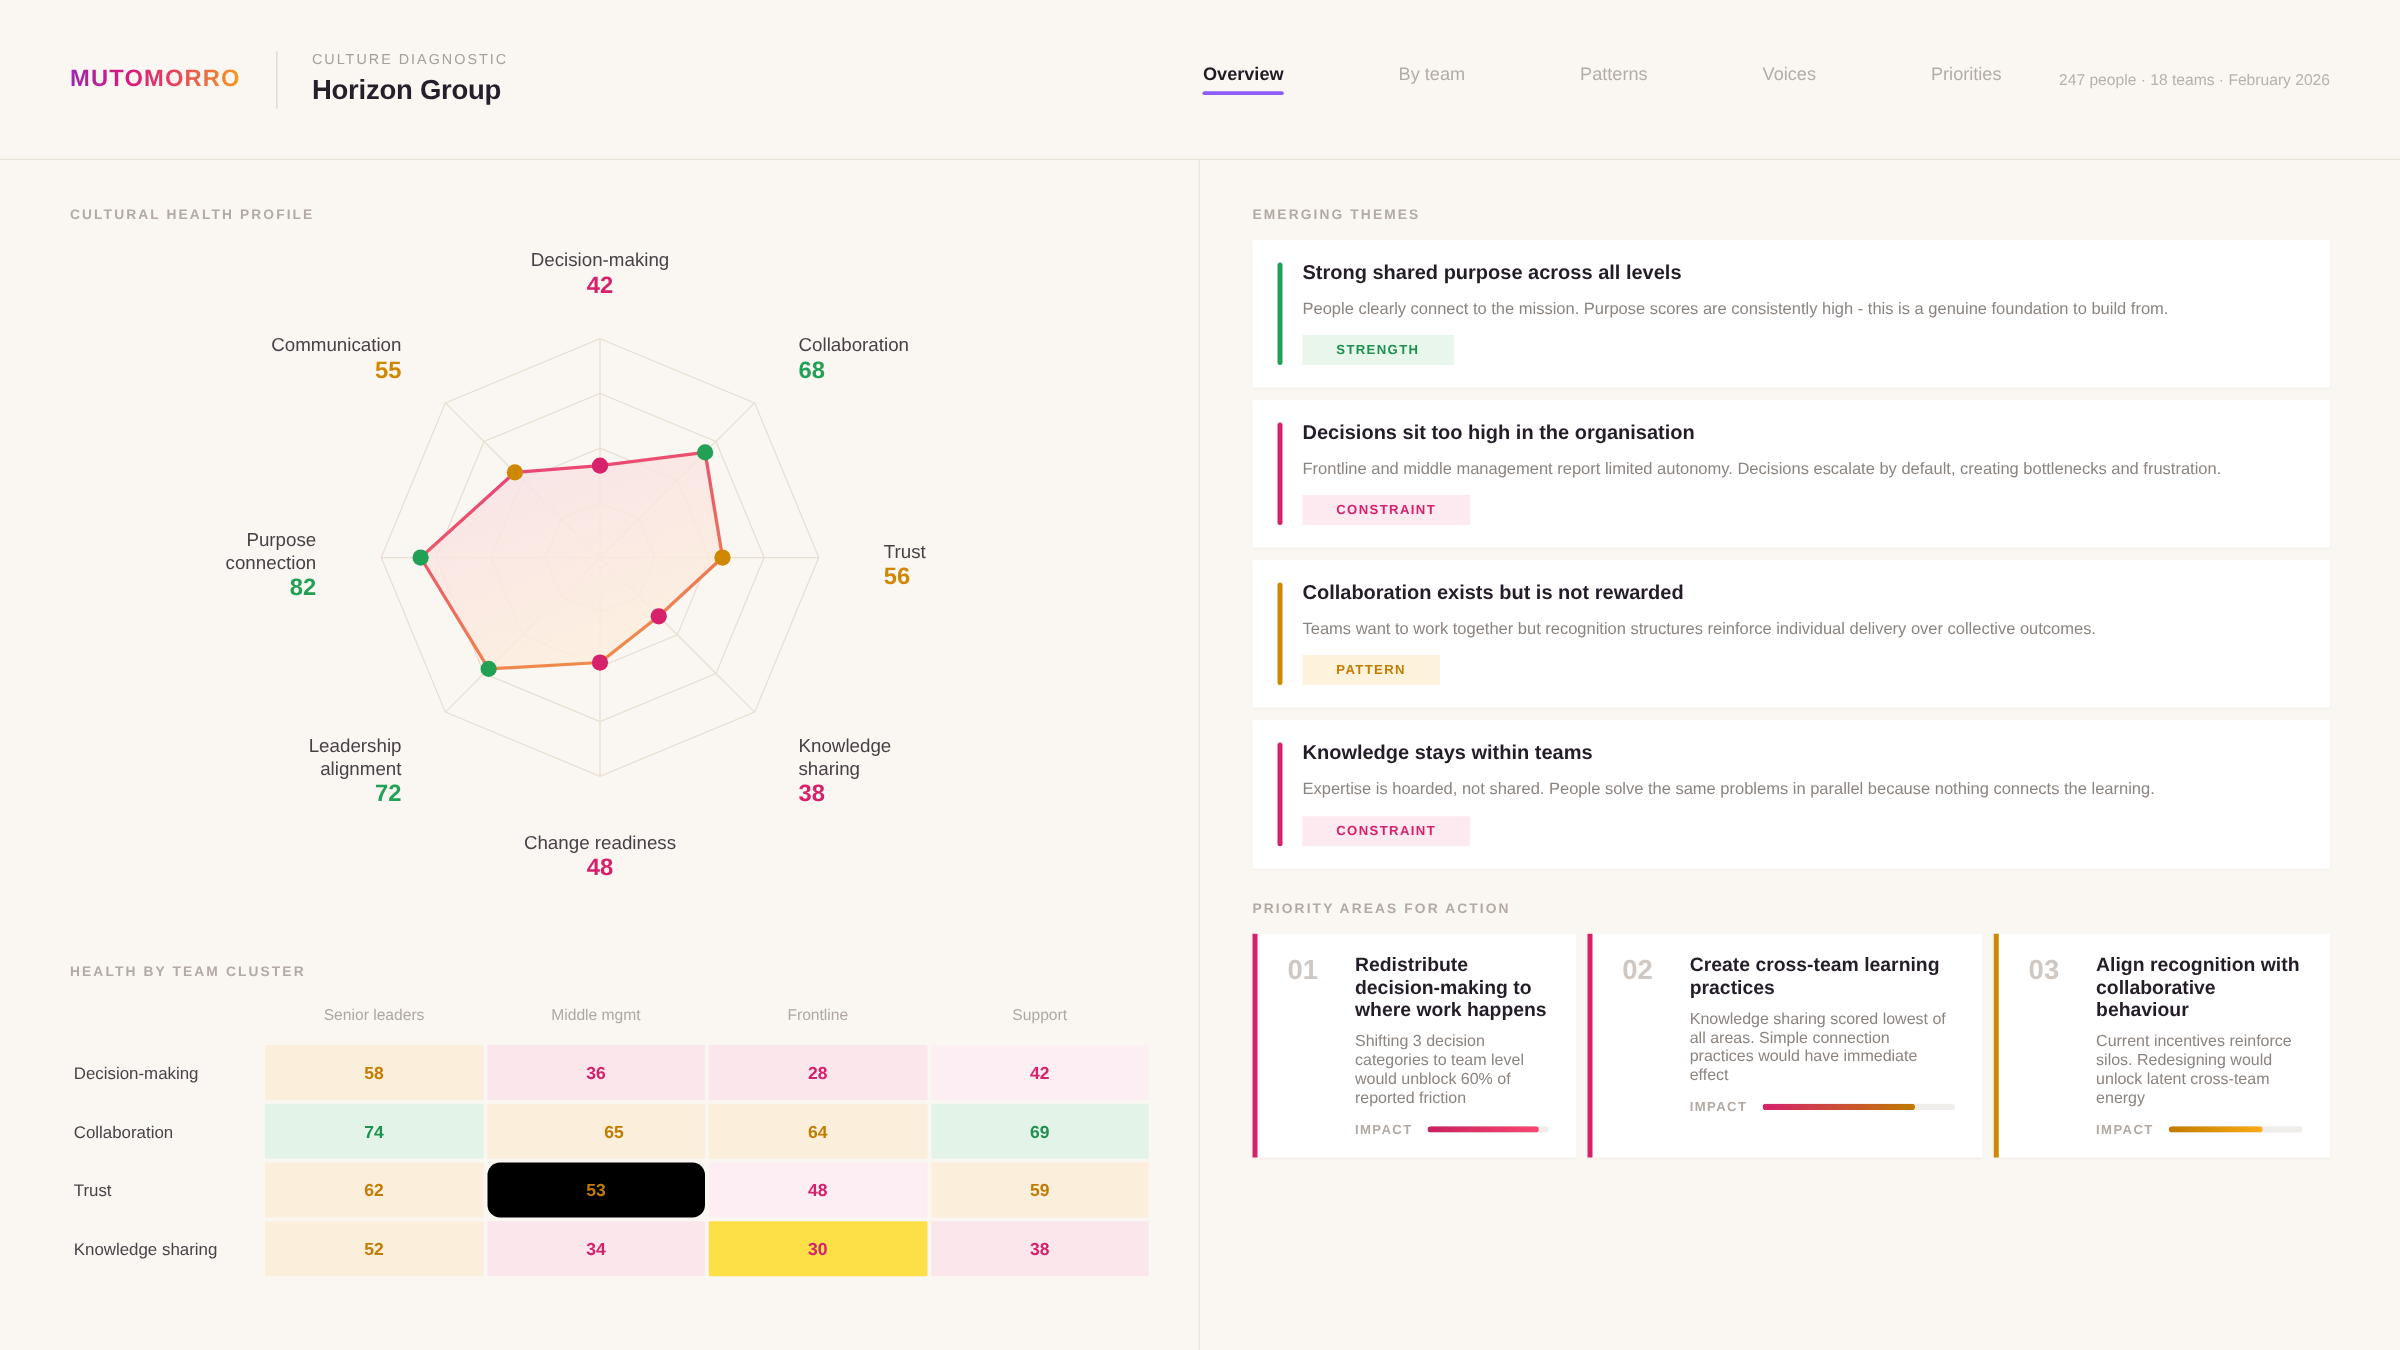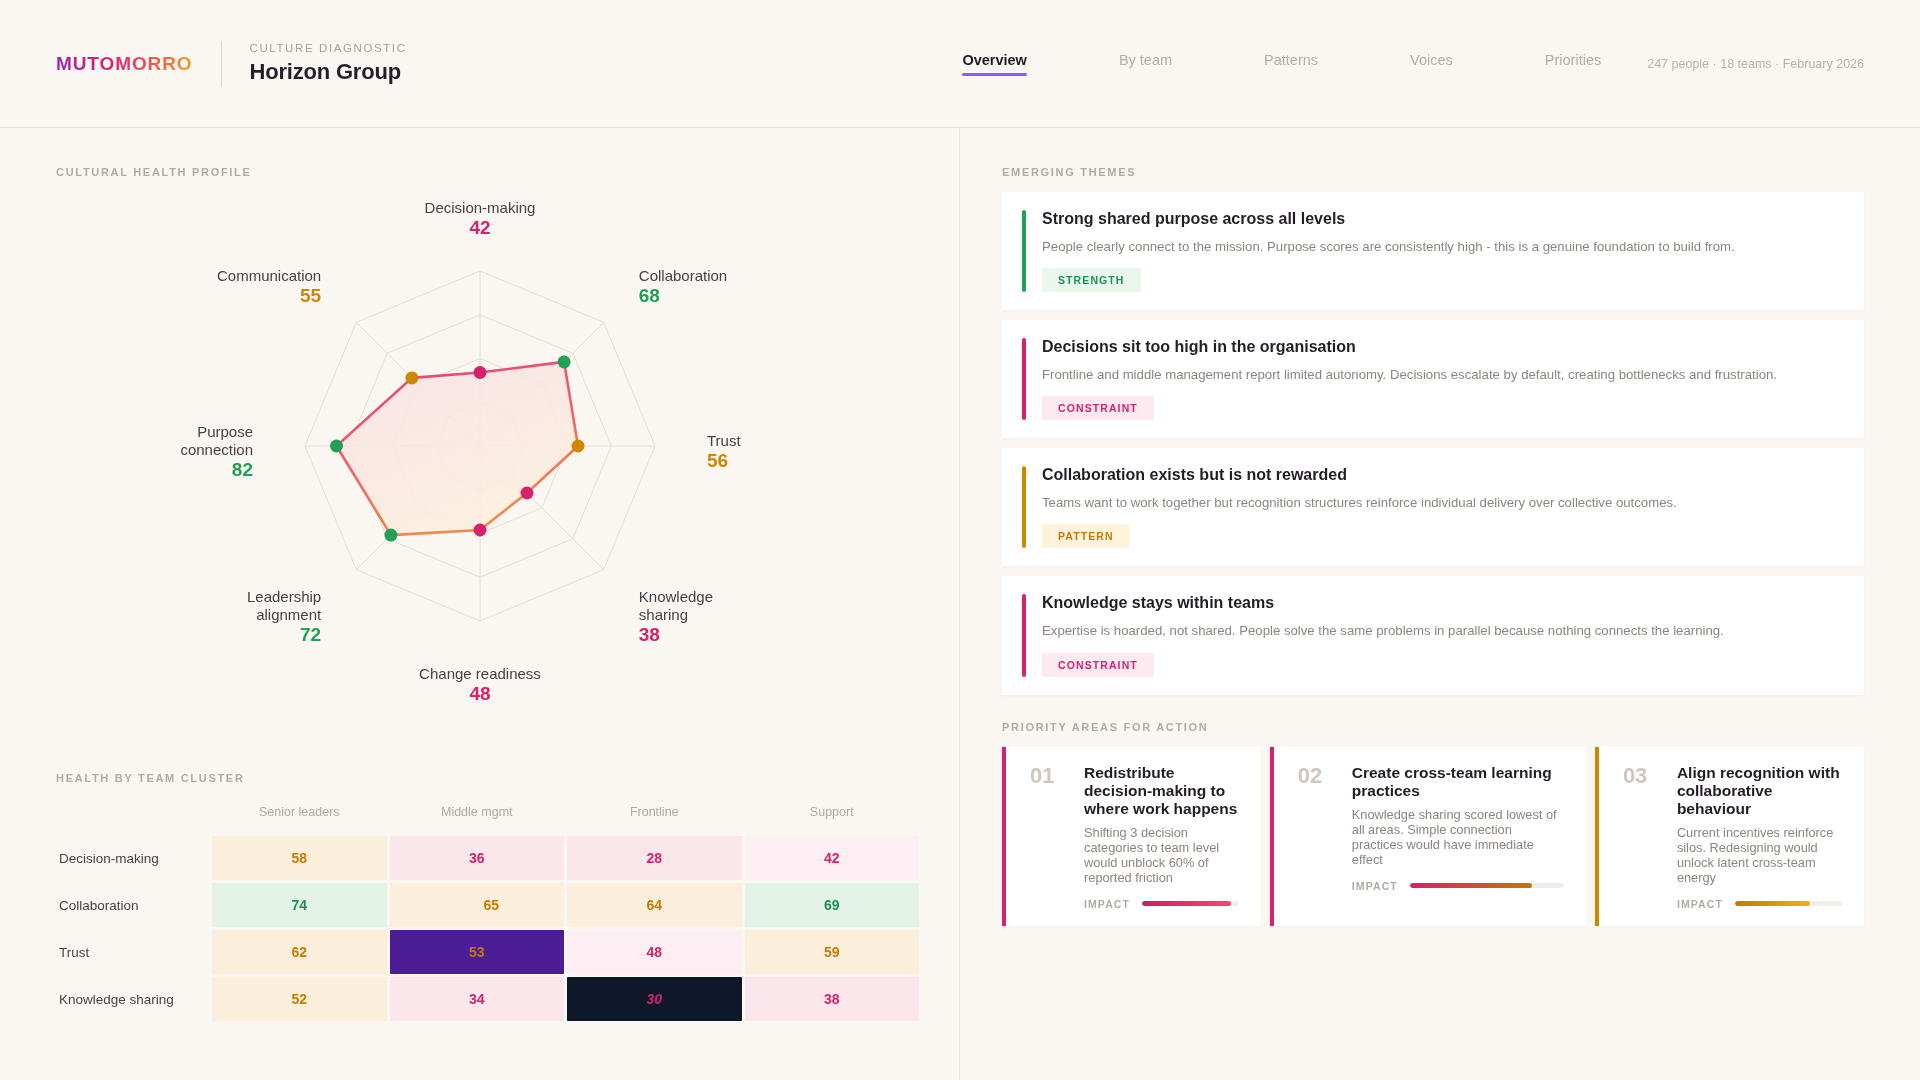--- a/index.html
+++ b/index.html
@@ -84,21 +84,21 @@
   .theme-list { margin-top:14px; display:flex; flex-direction:column; gap:10px; }
   .theme-card {
     background:#fff; padding:18px 22px 18px 20px; display:flex; gap:16px;
     box-shadow:0 1px 2px rgba(60,40,20,.04);
   }
   .bar-accent { width:4px; border-radius:2px; flex:0 0 4px; }
   .theme-title { font-size:16px; font-weight:bold; color:#241d28; margin-bottom:9px; }
   .theme-desc { font-size:13.2px; color:#8d8views; color:#8c847f; line-height:1.45; margin-bottom:12px; }
   .tag {
     display:inline-block; font-size:10.5px; font-weight:bold; letter-spacing:1.1px;
-    padding:6px 16px; text-transform:uppercase;
+    padding:6px 27px; text-transform:uppercase;
   }
 
   
   .prio-sec { margin-top:26px; }
   .prio-list { margin-top:14px; display:flex; flex-direction:row; gap:9px; }
   .prio-card {
     background:#fff; display:flex; gap:0; box-shadow:0 1px 2px rgba(60,40,20,.04);
   }
   .prio-accent { width:4px; flex:0 0 4px; }
   .prio-inner { display:flex; gap:20px; padding:17px 22px 16px 24px; flex:1; }
@@ -234,29 +234,29 @@
               <tr>
                 <td class="rowname">Collaboration</td>
                 <td class="cell" style="background: rgb(228, 243, 232); color: rgb(30, 145, 80); margin-top: 44px;">74</td>
                 <td class="cell" style="background: rgb(251, 238, 219); color: rgb(194, 124, 0); padding-left: 29px;">65</td>
                 <td class="cell" style="background: rgb(251, 238, 219); color: rgb(194, 124, 0);">64</td>
                 <td class="cell" style="background: rgb(228, 243, 232); color: rgb(30, 145, 80);">69</td>
               </tr>
               <tr>
                 <td class="rowname">Trust</td>
                 <td class="cell" style="background: rgb(251, 238, 219); color: rgb(194, 124, 0);">62</td>
-                <td class="cell" style="background: #4c1d95; color: rgb(194, 124, 0);">53</td>
+                <td class="cell" style="background: #000000; color: rgb(194, 124, 0); border-radius: 10px;">53</td>
                 <td class="cell" style="background: rgb(252, 238, 242); color: rgb(214, 33, 107);">48</td>
                 <td class="cell" style="background: rgb(251, 238, 219); color: rgb(194, 124, 0);">59</td>
               </tr>
               <tr>
                 <td class="rowname">Knowledge sharing</td>
                 <td class="cell" style="background: rgb(251, 238, 219); color: rgb(194, 124, 0); margin-top: 43px;">52</td>
                 <td class="cell" style="background: rgb(251, 230, 236); color: rgb(214, 33, 107);">34</td>
-                <td class="cell" style="background: #0f172a; color: rgb(214, 33, 107); font-style: italic;">30</td>
+                <td class="cell" style="background: #fde047; color: rgb(214, 33, 107);">30</td>
                 <td class="cell" style="background: rgb(251, 230, 236); color: rgb(214, 33, 107);">38</td>
               </tr>
             </tbody>
         </table>
       </div>
     </div>
 
     <div class="col-right">
       <div class="sec-label">EMERGING THEMES</div>
       <div class="theme-list" id="theme-list">

